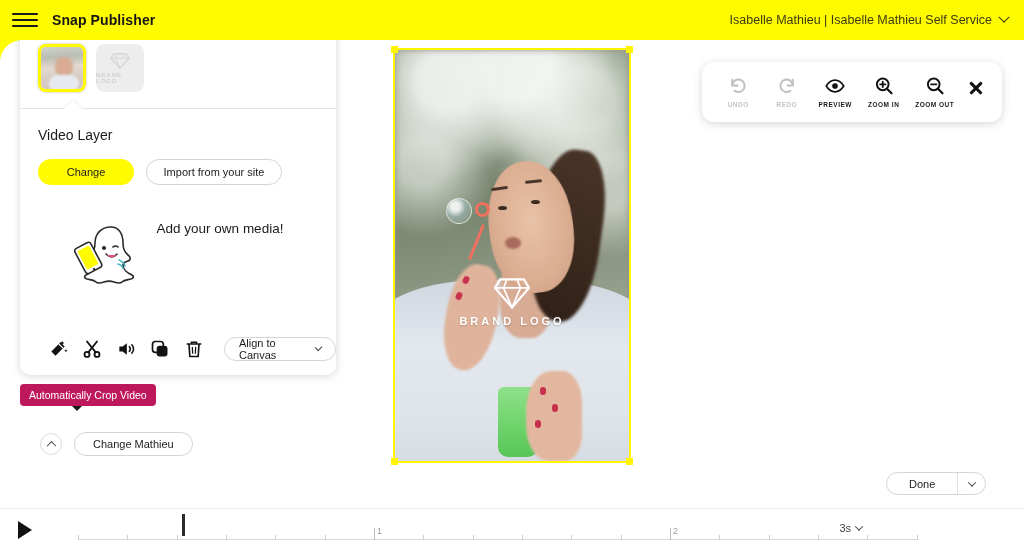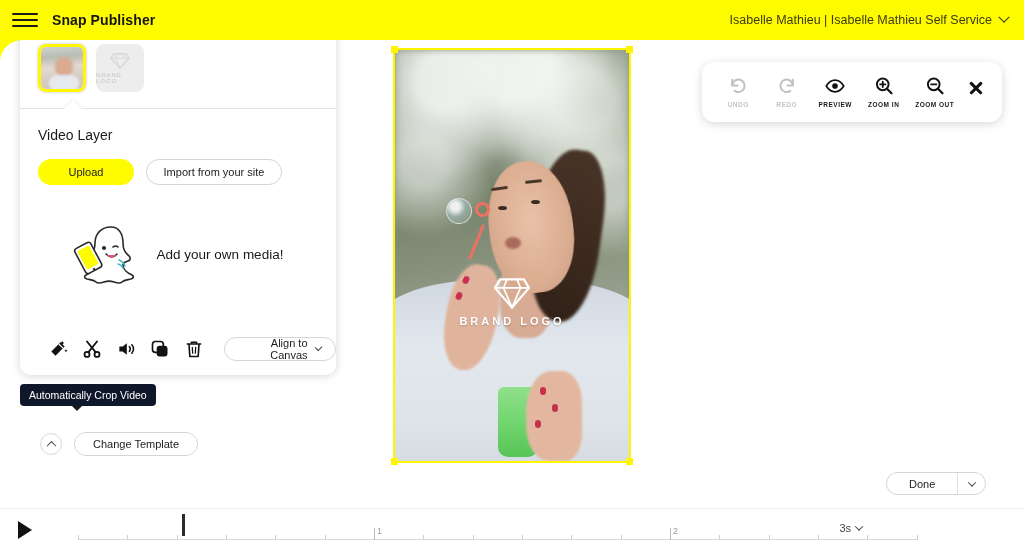--- a/index.html
+++ b/index.html
@@ -124,50 +124,50 @@
   .btn-row { display: flex; gap: 12px; margin-top: 16px; }
   .btn {
     height: 26px; border-radius: 13px; font-size: 11px;
     display: flex; align-items: center; justify-content: center;
     cursor: pointer; color: #1c1c1c;
   }
   .btn-upload { width: 96px; background: #FFFC00; border: none; }
   .btn-import { width: 136px; background: #fff; border: 1px solid #d5d5d5; }
 
   .media-prompt {
-    display: flex; align-items: center; justify-content: center;
+    display: flex; align-items: flex-start; justify-content: center;
     gap: 12px; padding: 36px 0 40px 0;
   }
   .ghost-wrap { width: 72px; height: 66px; position: relative; }
   .media-text { font-size: 13.5px; color: #1a1a1a; }
 
   
   .tooltip {
     position: absolute; left: 0; top: 358px;
-    background: #0f172a; color: #fff;
+    background: #be185d; color: #fff;
     font-size: 10.5px; padding: 5px 9px; border-radius: 4px;
     white-space: nowrap; z-index: 14;
   }
   .tooltip::after {
     content: ""; position: absolute; left: 52px; bottom: -5px;
     width: 0; height: 0;
     border-left: 5px solid transparent; border-right: 5px solid transparent;
     border-top: 5px solid #1a1a1a;
   }
 
   .tool-row {
     display: flex; align-items: center; gap: 14px;
     padding: 10px 0 14px 28px;
   }
   .tool-icon { width: 20px; height: 20px; cursor: pointer; flex: none; }
   .align-pill {
     margin-left: 6px; height: 24px; padding: 0 14px;
     border: 1px solid #d5d5d5; border-radius: 12px;
     display: flex; align-items: center; gap: 8px;
-    font-size: 11px; color: #1c1c1c; cursor: pointer; background: #fff; text-align: right;
+    font-size: 11px; color: #1c1c1c; cursor: pointer; background: #fff;
   }
   .chev-sm {
     width: 6px; height: 6px;
     border-right: 1.4px solid #444; border-bottom: 1.4px solid #444;
     transform: rotate(45deg) translate(-1px,-1px);
   }
 
   
   .below-panel {
     position: absolute; left: 40px; top: 432px;
@@ -414,21 +414,21 @@
         </div>
       </div>
       <div class="caret-down"></div>
     </div>
 
     <div class="divider"></div>
 
     <div class="edit-layer">
       <div class="edit-title">Video Layer</div>
       <div class="btn-row">
-        <div class="btn btn-upload">Upload</div>
+        <div class="btn btn-upload">Change</div>
         <div class="btn btn-import">Import from your site</div>
       </div>
     </div>
 
     <div class="media-prompt">
       <div class="ghost-wrap">
         <svg viewBox="0 0 72 66" width="72" height="66">
           <path d="M38 6 C28 6 22 13 22 22 C22 28 21 31 17 34 C14 36 14 39 17 40 C20 41 22 41 22 44 C22 48 18 52 13 54 C11 55 11 57 14 58 C18 59 21 59 23 61 C25 63 28 62 31 61 C34 60 38 60 41 61 C44 62 47 63 49 61 C51 59 54 59 58 58 C61 57 61 55 59 54 C54 52 50 48 50 44 C50 41 52 41 55 40 C58 39 58 36 55 34 C51 31 50 28 50 22 C50 13 46 6 38 6 Z" fill="#ffffff" stroke="#2a2a2a" stroke-width="1.6" stroke-linejoin="round"></path>
           <circle cx="31" cy="27" r="2.1" fill="#2a2a2a"></circle>
           <path d="M40 26 q3 -2 5 0" fill="none" stroke="#2a2a2a" stroke-width="1.6" stroke-linecap="round"></path>
@@ -479,21 +479,21 @@
       </div>
     </div>
 
     <div class="tooltip">Automatically Crop Video</div>
   </div>
 
   <div class="below-panel">
     <div class="circle-btn">
       <span class="chev-up"></span>
     </div>
-    <div class="change-template">Change Template</div>
+    <div class="change-template">Change Mathieu</div>
   </div>
 
   <div class="canvas-wrap">
     <div class="canvas">
       <div class="photo">
         <div class="sky"></div>
         <div class="body-shirt"></div>
         <div class="neck"></div>
         <div class="hair"></div>
         <div class="face"></div>

